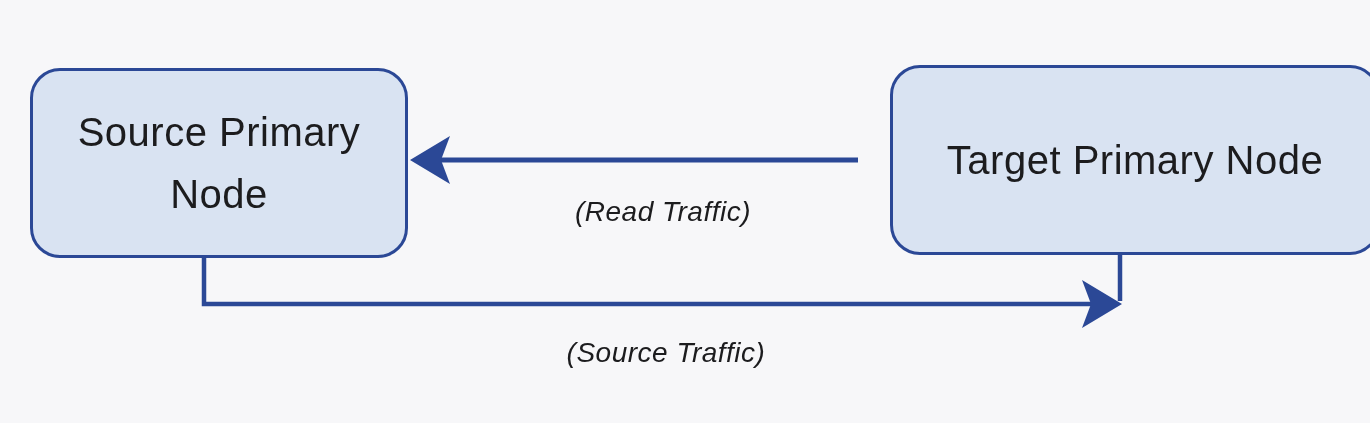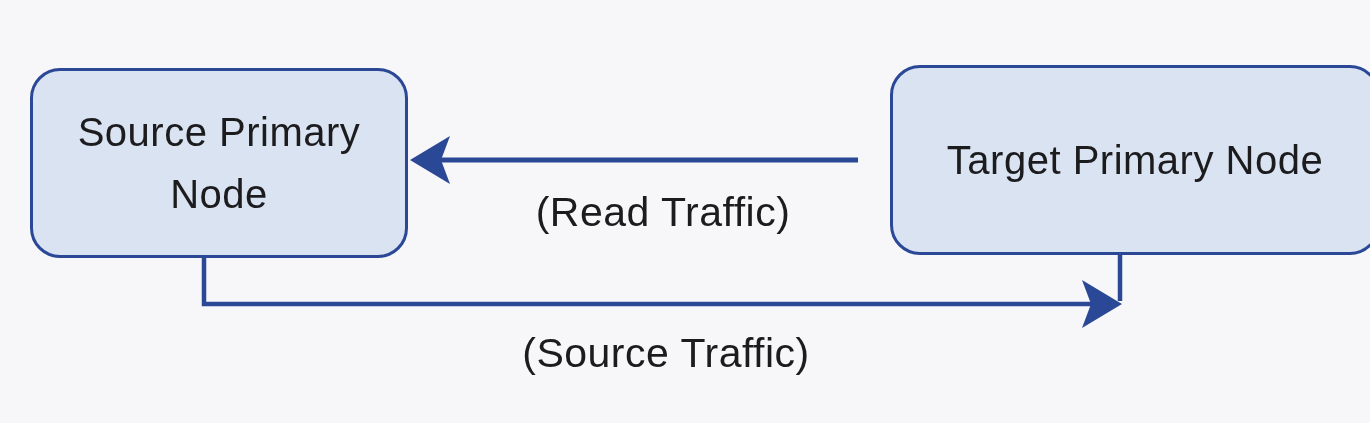--- a/index.html
+++ b/index.html
@@ -44,24 +44,25 @@
   .edge-svg {
     position: absolute; left: 0; top: 0;
     width: 1370px; height: 423px;
     z-index: 1;
   }
 
   .edge-label {
     position: absolute;
     transform: translate(-50%, -50%);
     color: var(--text);
-    font-size: 41px;
+    font-size: 28px;
     letter-spacing: 0.5px;
     white-space: nowrap;
     z-index: 2;
+    font-style: italic;
   }
   .label-read { left: 663px; top: 212px; }
   .label-write { left: 666px; top: 353px; }
 </style>
 </head>
 <body>
 
 <div class="canvas">
 
   <svg class="edge-svg" viewBox="0 0 1370 423" xmlns="http://www.w3.org/2000/svg">

